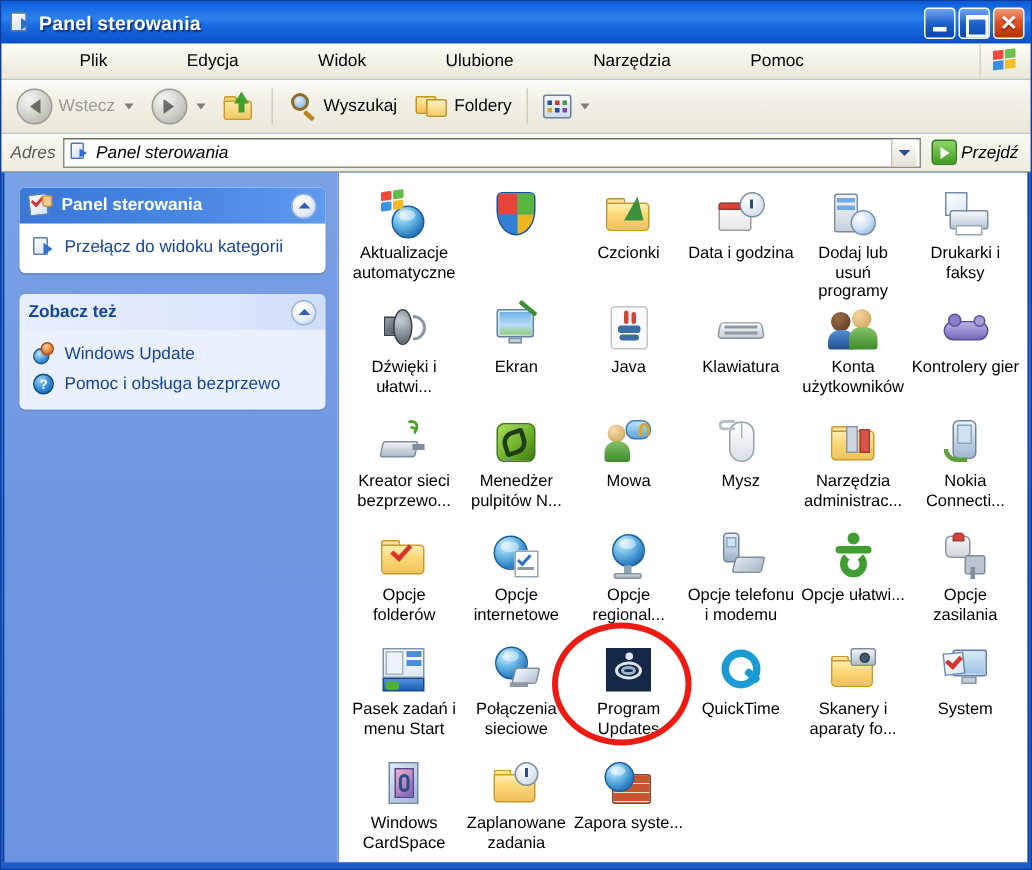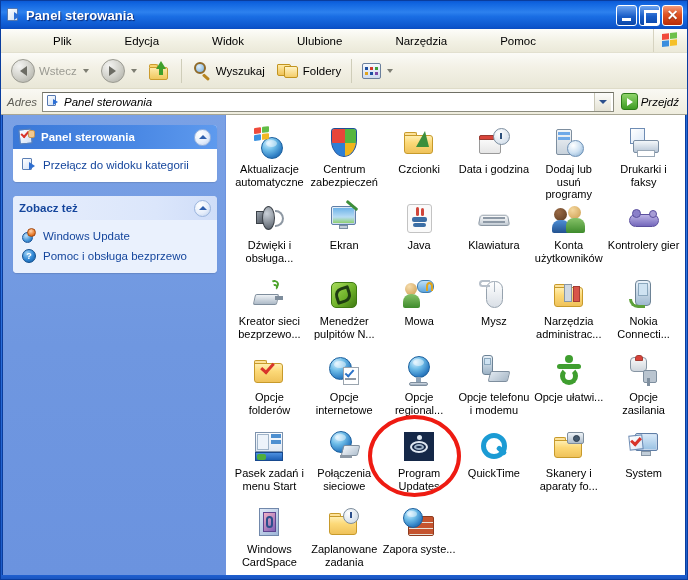--- a/index.html
+++ b/index.html
@@ -606,21 +606,20 @@
           </div>
           <div class="cp-item">
             <div class="glyph">
               <div class="g-shield">
                 <i></i>
                 <i></i>
                 <i></i>
                 <i></i>
               </div>
             </div>
-            <div class="caption">Centrum zabezpieczeń</div>
           </div>
           <div class="cp-item">
             <div class="glyph">
               <div class="g-foldertab" style="left:2px;top:6px;width:13px;height:4px"></div>
               <div class="g-folder" style="left:2px;top:9px;width:29px;height:19px"></div>
               <div style="position:absolute;left:14px;top:5px;width:0;height:0;border-left:9px solid transparent;border-right:4px solid transparent;border-bottom:16px solid #3c8f3c"></div>
             </div>
             <div class="caption">Czcionki</div>
           </div>
           <div class="cp-item">
@@ -648,21 +647,21 @@
               <div style="position:absolute;left:10px;top:24px;width:18px;height:7px;background:#fff;border:1px solid #9aa8b6"></div>
             </div>
             <div class="caption">Drukarki i faksy</div>
           </div>
           <div class="cp-item">
             <div class="glyph">
               <div style="position:absolute;left:4px;top:9px;width:9px;height:13px;background:linear-gradient(135deg,#9aa3ad,#4c535c);border:1px solid #3a4047"></div>
               <div style="position:absolute;left:10px;top:4px;width:13px;height:24px;border-radius:50%;background:radial-gradient(circle at 35% 30%,#c9d0d8,#545c66);border:1px solid #3a4047"></div>
               <div style="position:absolute;left:23px;top:8px;width:9px;height:17px;border:2px solid #8e98a3;border-left:none;border-radius:0 12px 12px 0"></div>
             </div>
-            <div class="caption">Dźwięki i obsługa...</div>
+            <div class="caption">Dźwięki i ułatwi...</div>
           </div>
           <div class="cp-item">
             <div class="glyph">
               <div class="g-monitor" style="left:4px;top:4px;width:25px;height:19px"></div>
               <div style="position:absolute;left:6px;top:6px;width:21px;height:15px;background:linear-gradient(to bottom,#6fb3e8 0%,#b7dcf4 60%,#8fcf72 100%)"></div>
               <div style="position:absolute;left:12px;top:23px;width:9px;height:4px;background:#c2ced9;border:1px solid #7b8ea3"></div>
               <div style="position:absolute;left:18px;top:2px;width:14px;height:3px;background:#3e8e3a;transform:rotate(40deg);border-radius:1px"></div>
             </div>
             <div class="caption">Ekran</div>
           </div>

